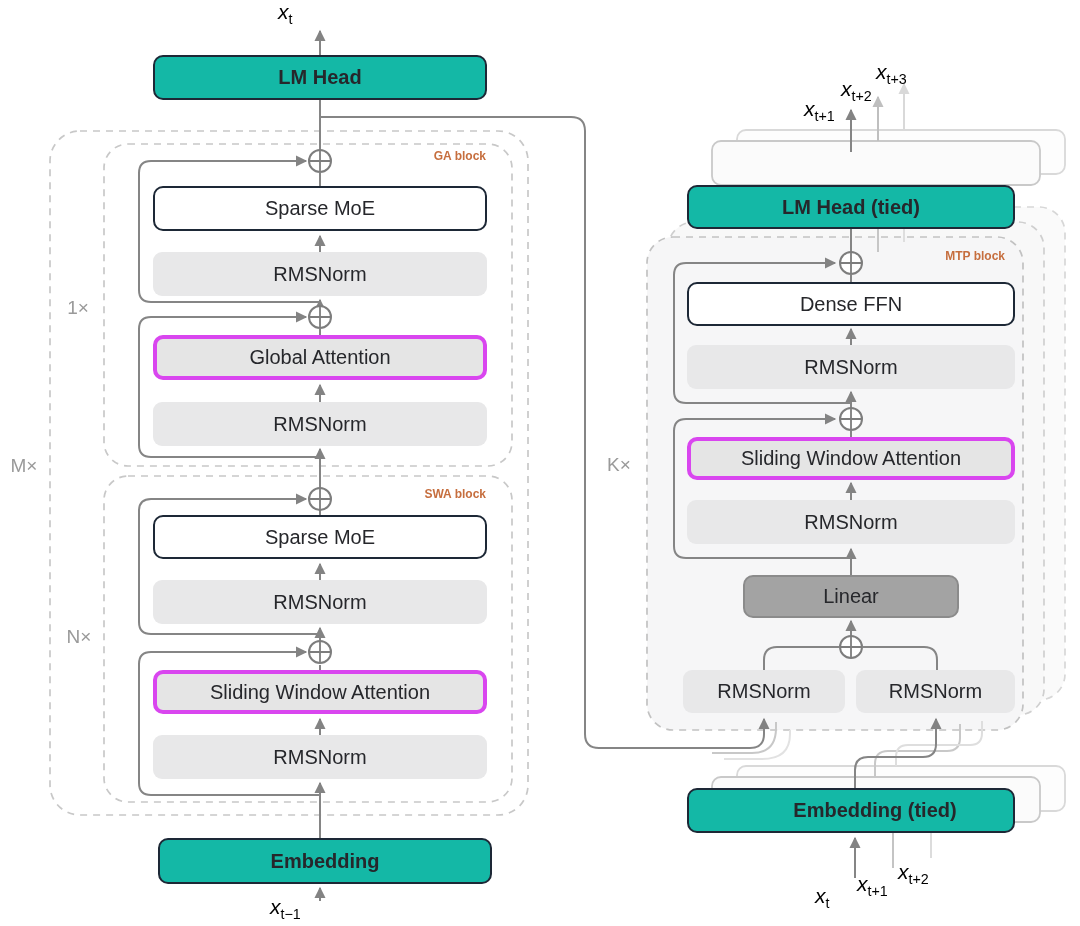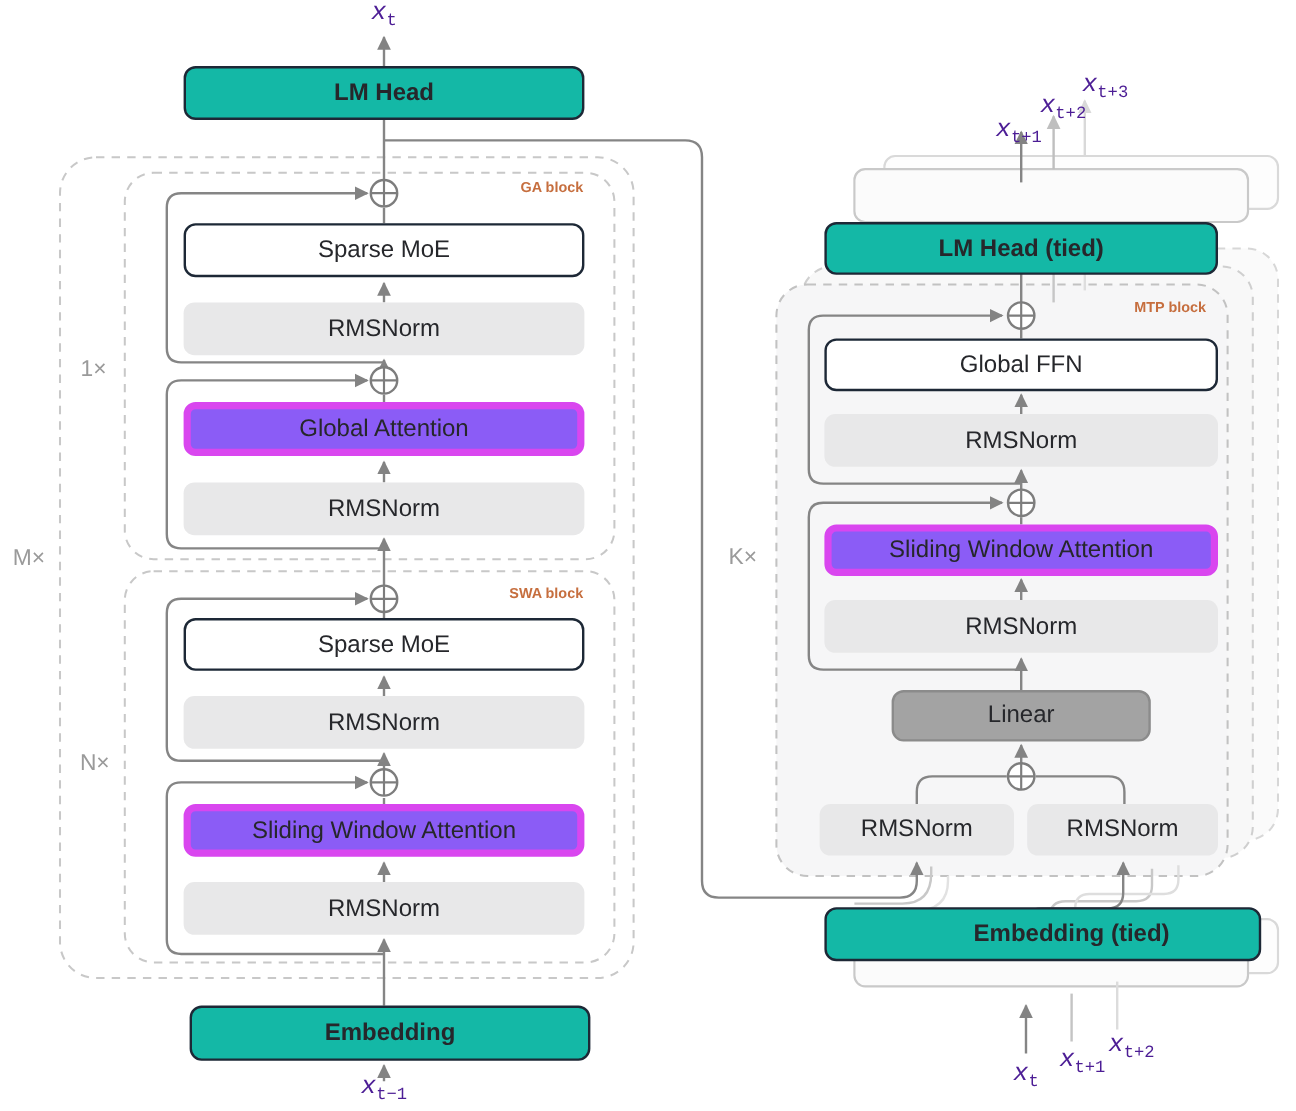--- a/index.html
+++ b/index.html
@@ -3,27 +3,27 @@
 <meta charset="utf-8">
 <style>
   html,body{margin:0;padding:0;background:#ffffff;}
   .canvas{position:relative;width:1080px;height:926px;background:#ffffff;overflow:hidden;
           font-family:"Liberation Sans",sans-serif;}
   svg.wires{position:absolute;left:0;top:0;z-index:0;}
   .box{position:absolute;z-index:2;display:flex;align-items:center;justify-content:center;
        box-sizing:border-box;font-size:20px;color:#26272b;border-radius:10px;background:#fff;}
   .darkfill{border:2.5px solid #1d2836;background:#14b8a6;font-weight:bold;}
   .darkline{border:2.5px solid #1d2836;background:#ffffff;}
-  .orange{border:6px solid #d946ef;background:#8b5cf6;}
+  .orange{border:4px solid #d946ef;background:#e5e5e5;}
   .grayfill{background:#e8e8e9;border:none;border-radius:9px;}
   .linearbox{border:2px solid #8b8b8b;background:#a3a3a3;}
   .blocklabel{position:absolute;z-index:2;font-size:12px;font-weight:700;color:#c66e3e;text-align:right;}
   .repeat{position:absolute;z-index:2;font-size:19px;font-weight:500;color:#9a9a9a;text-align:center;}
-  .math{position:absolute;z-index:2;font-family:Liberation Mono, monospace;font-size:21px;color:#4c1d95;
-        text-align:center;white-space:nowrap;}
+  .math{position:absolute;z-index:2;font-family:Liberation Sans, sans-serif;font-size:21px;color:#000000;
+        white-space:nowrap;}
   .math .base{font-style:italic;}
   .math sub{font-size:0.68em;font-style:normal;letter-spacing:0;}
 </style>
 </head>
 <body>
 
 <div class="canvas">
 
   <svg class="wires" width="1080" height="926" viewBox="0 0 1080 926">
     <defs>
@@ -153,28 +153,28 @@
   <div class="box grayfill" style="left:153px;top:252px;width:334px;height:44px;">RMSNorm</div>
   <div class="box orange" style="left:153px;top:335px;width:334px;height:45px;">Global Attention</div>
   <div class="box grayfill" style="left:153px;top:402px;width:334px;height:44px;">RMSNorm</div>
   <div class="box darkline" style="left:153px;top:515px;width:334px;height:44px;">Sparse MoE</div>
   <div class="box grayfill" style="left:153px;top:580px;width:334px;height:44px;">RMSNorm</div>
   <div class="box orange" style="left:153px;top:670px;width:334px;height:44px;">Sliding Window Attention</div>
   <div class="box grayfill" style="left:153px;top:735px;width:334px;height:44px;">RMSNorm</div>
   <div class="box darkfill" style="left:158px;top:838px;width:334px;height:46px;text-align:right;">Embedding</div>
 
   <div class="box darkfill" style="left:687px;top:152px;width:328px;height:44px;margin-top:33px;">LM Head (tied)</div>
-  <div class="box darkline" style="left:687px;top:282px;width:328px;height:44px;">Global FFN</div>
+  <div class="box darkline" style="left:687px;top:282px;width:328px;height:44px;">Dense FFN</div>
   <div class="box grayfill" style="left:687px;top:345px;width:328px;height:44px;">RMSNorm</div>
   <div class="box orange" style="left:687px;top:437px;width:328px;height:43px;">Sliding Window Attention</div>
   <div class="box grayfill" style="left:687px;top:500px;width:328px;height:44px;">RMSNorm</div>
   <div class="box linearbox" style="left:743px;top:575px;width:216px;height:43px;">Linear</div>
   <div class="box grayfill" style="left:683px;top:670px;width:162px;height:43px;">RMSNorm</div>
   <div class="box grayfill" style="left:856px;top:670px;width:159px;height:43px;">RMSNorm</div>
-  <div class="box darkfill" style="left:687px;top:756px;width:364px;height:45px;padding-left:48px;">Embedding (tied)</div>
+  <div class="box darkfill" style="left:687px;top:788px;width:328px;height:45px;padding-left:48px;">Embedding (tied)</div>
 
   <div class="blocklabel" style="left:366px;top:149px;width:120px;">GA block</div>
   <div class="blocklabel" style="left:360px;top:487px;width:126px;">SWA block</div>
   <div class="blocklabel" style="left:885px;top:249px;width:120px;">MTP block</div>
 
   <div class="repeat" style="left:56px;top:297px;width:44px;">1×</div>
   <div class="repeat" style="left:2px;top:455px;width:44px;">M×</div>
   <div class="repeat" style="left:57px;top:626px;width:44px;">N×</div>
   <div class="repeat" style="left:597px;top:454px;width:44px;">K×</div>
 

